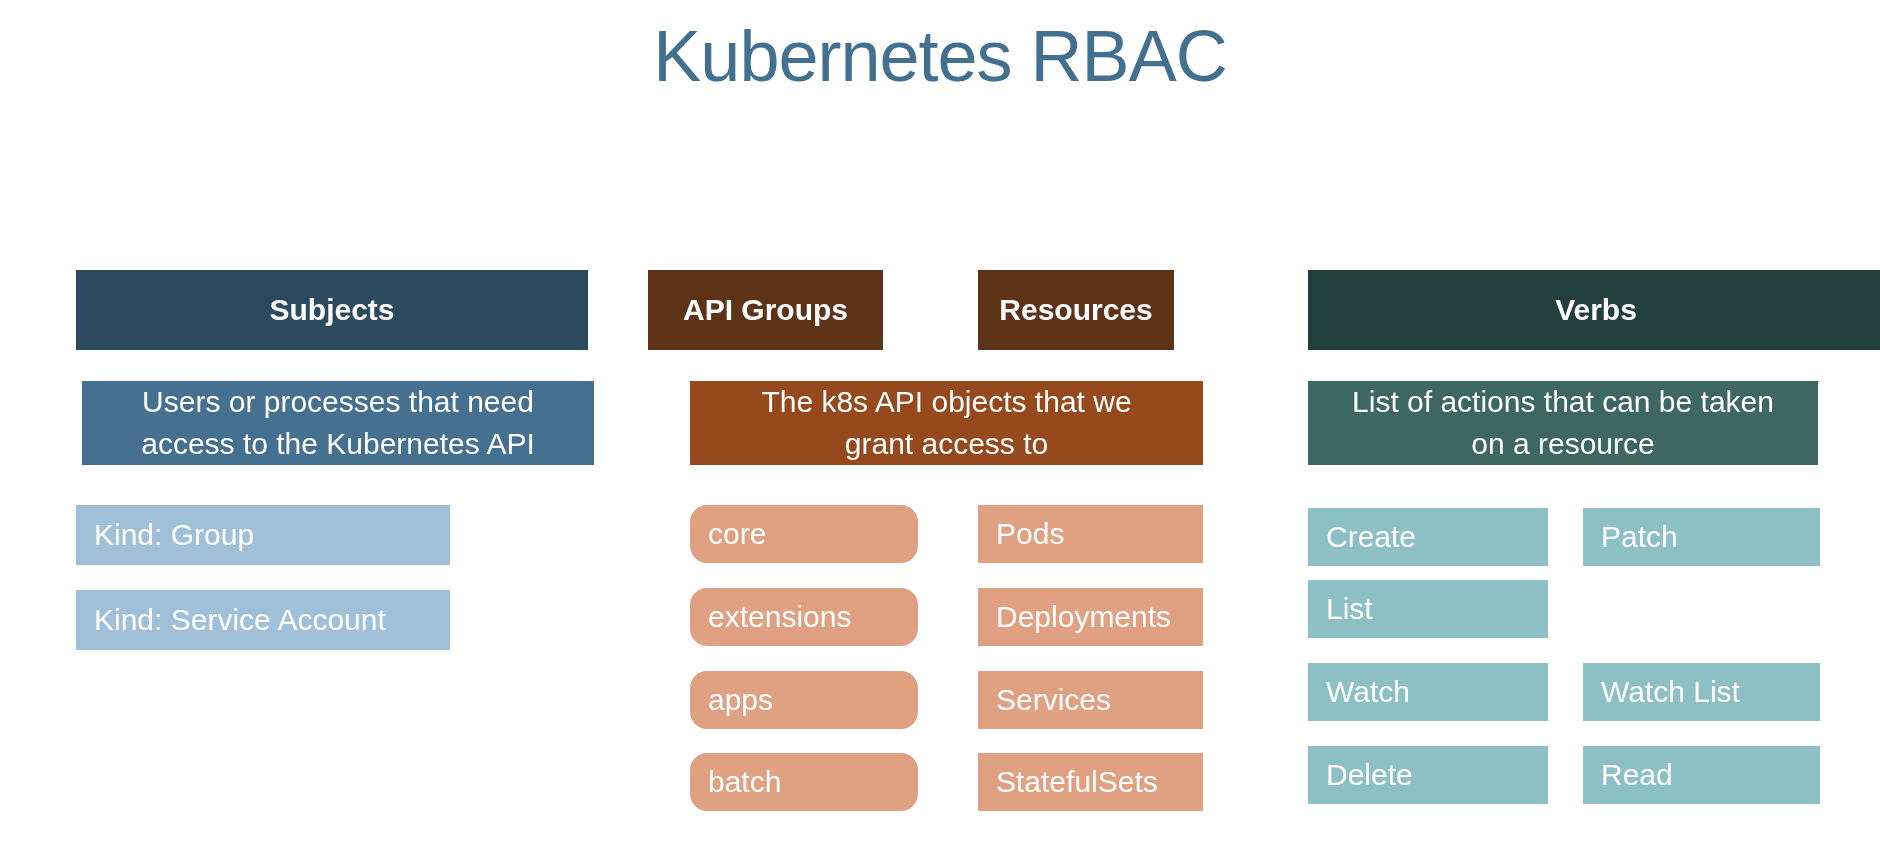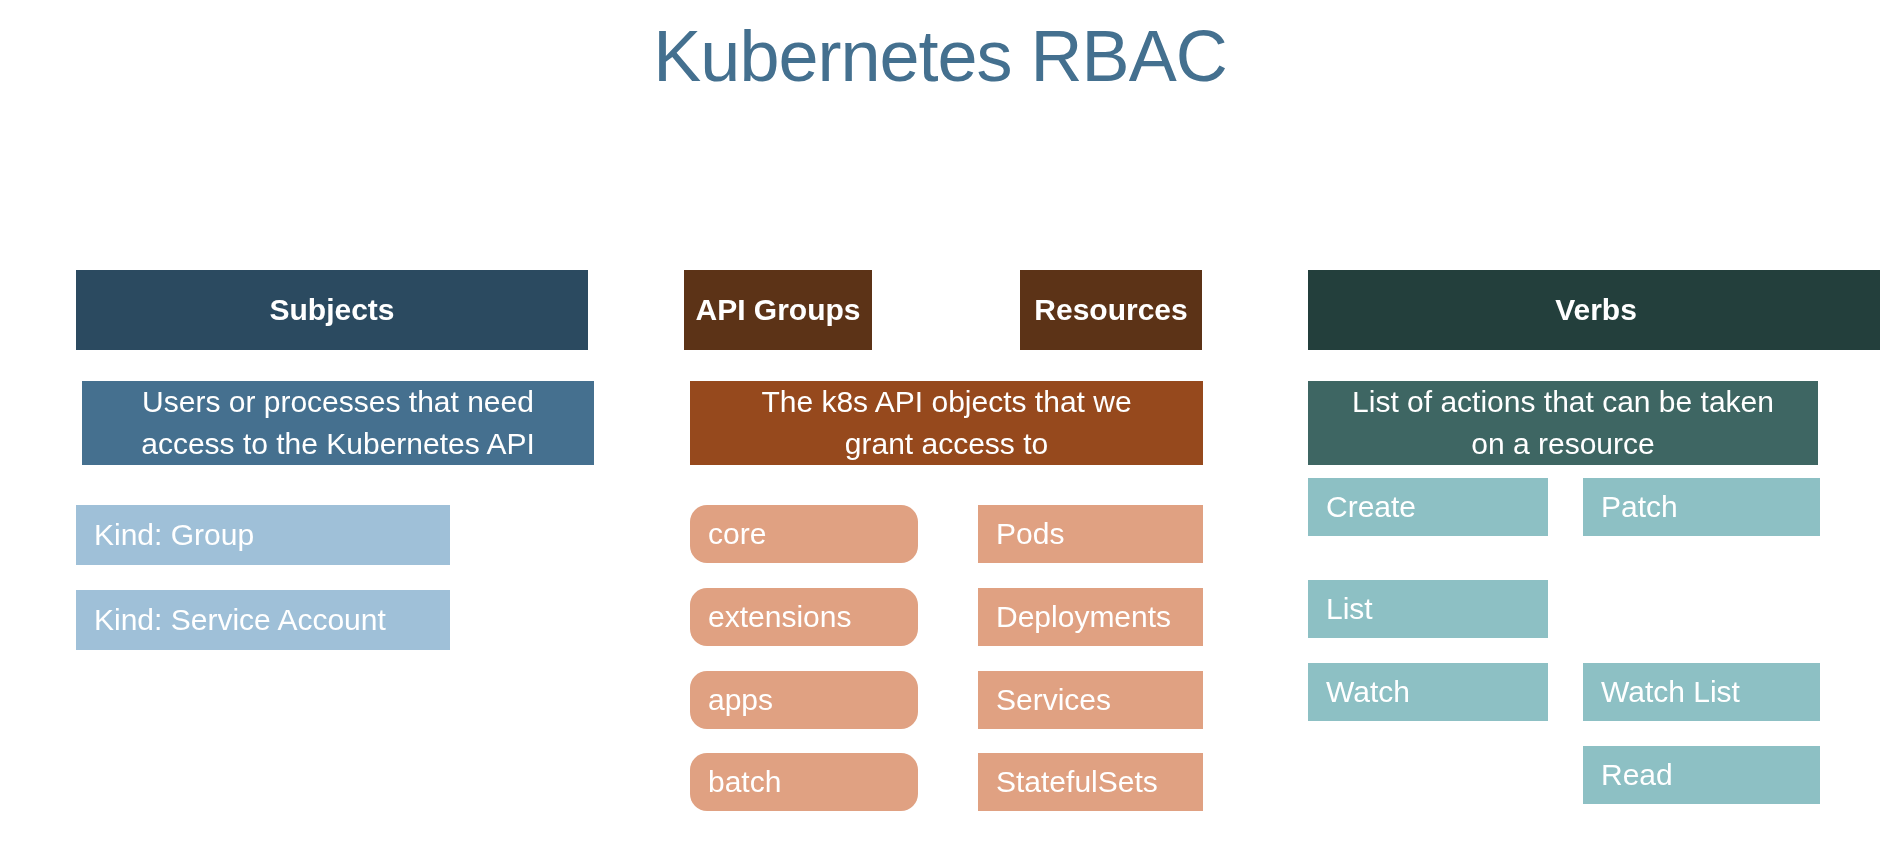--- a/index.html
+++ b/index.html
@@ -34,22 +34,22 @@
     font-size: 48px; font-weight: 700;
   }
 
   .col-header {
     top: 270px; height: 80px;
     color: var(--text-white, #ffffff);
     display: flex; align-items: center; justify-content: center;
     font-size: 30px; font-weight: 600;
   }
   .hdr-subjects { left: 76px;  width: 512px; background: var(--subjects-header-bg, #2b4a60); }
-  .hdr-apigroups{ left: 684px; width: 188px; background: var(--brown-header-bg, #5c3317); }
-  .hdr-resources{ left: 978px; width: 182px; background: var(--brown-header-bg, #5c3317); margin-left: 42px; }
+  .hdr-apigroups{ left: 648px; width: 235px; background: var(--brown-header-bg, #5c3317); }
+  .hdr-resources{ left: 978px; width: 196px; background: var(--brown-header-bg, #5c3317); }
   .hdr-verbs    { left: 1308px;width: 576px; background: var(--verbs-header-bg, #233f3c); }
 
   .col-desc {
     top: 381px; height: 84px;
     color: var(--text-white, #ffffff);
     display: flex; align-items: center; justify-content: center;
     text-align: center;
     font-size: 30px; font-weight: 400;
     line-height: 42px;
     white-space: pre-line;
@@ -69,21 +69,21 @@
   .item-apigroup { left: 690px; width: 228px; background: var(--brown-item-bg, #e0a182); border-radius: 17px; }
   .item-resource { left: 978px; width: 225px; background: var(--brown-item-bg, #e0a182); }
   .item-verb-l { left: 1308px; width: 240px; background: var(--verbs-item-bg, #8dc0c4); }
   .item-verb-r { left: 1583px; width: 237px; background: var(--verbs-item-bg, #8dc0c4); }
 
   .r0 { top: 505px; }
   .r1 { top: 588px; }
   .r2 { top: 671px; }
   .r3 { top: 753px; }
 
-  .v0 { top: 478px; }
+  .v0 { top: 508px; }
   .v1 { top: 580px; }
   .v2 { top: 663px; }
   .v3 { top: 746px; }
 
   .sub0 { top: 505px; }
   .sub1 { top: 590px; }
 </style>
 </head>
 <body>
 
@@ -113,18 +113,19 @@
   <div class="abs item item-apigroup r3">batch</div>
 
   <div class="abs item item-resource r0">Pods</div>
   <div class="abs item item-resource r1">Deployments</div>
   <div class="abs item item-resource r2">Services</div>
   <div class="abs item item-resource r3">StatefulSets</div>
 
   <div class="abs item item-verb-l v0">Create</div>
   <div class="abs item item-verb-l v1">List</div>
   <div class="abs item item-verb-l v2">Watch</div>
+  <div class="abs item item-verb-l v3">Delete</div>
 
   <div class="abs item item-verb-r v0">Patch</div>
   <div class="abs item item-verb-r v3">Read</div>
   <div class="abs item item-verb-r v2">Watch List</div>
 
 </div>
 
 </body></html>

